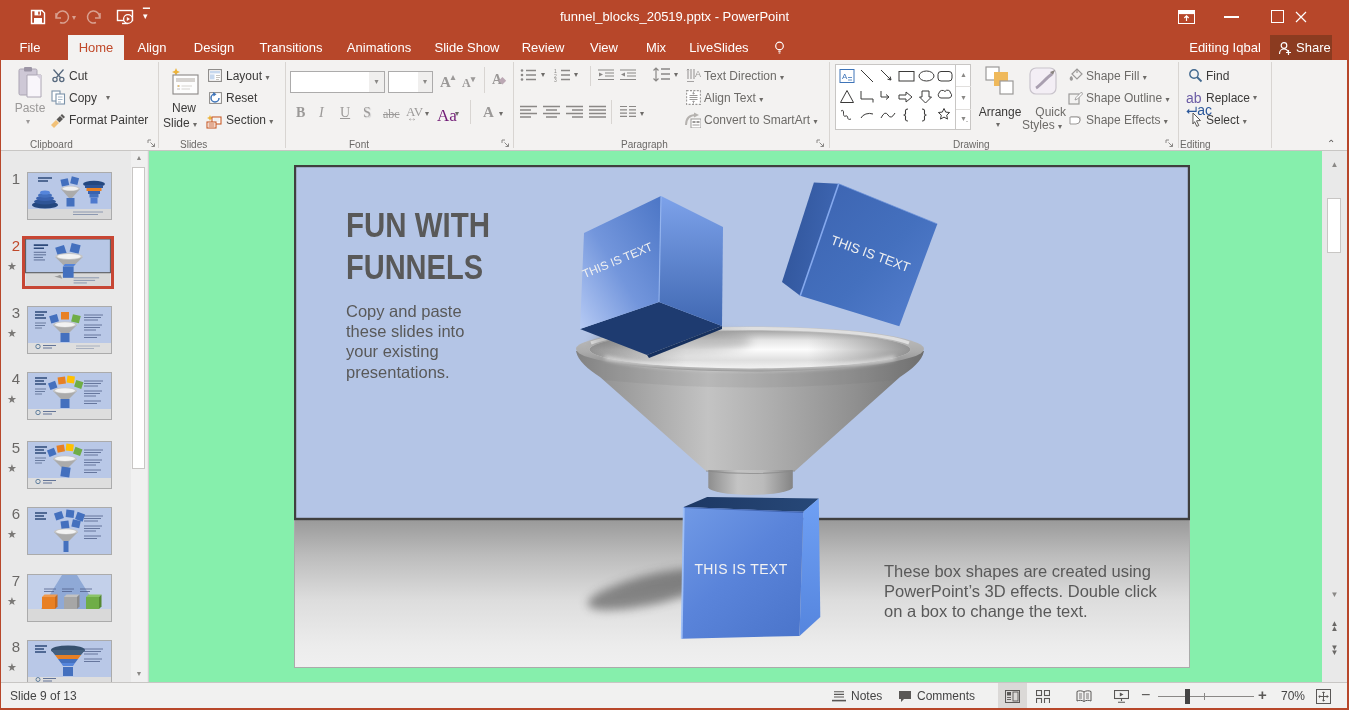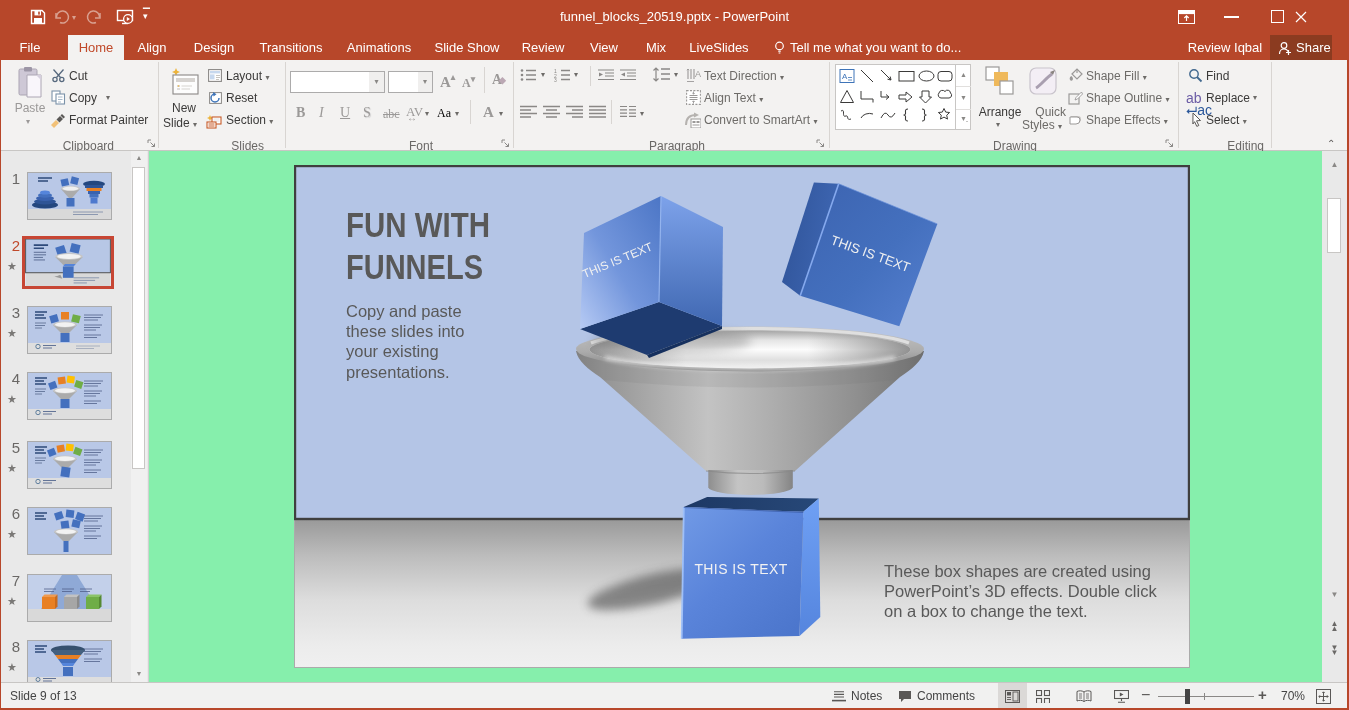--- a/index.html
+++ b/index.html
@@ -7,21 +7,21 @@
   font-family:"Liberation Sans",sans-serif;background:#E9E9E9;
   -webkit-font-smoothing:antialiased}
 .abs{position:absolute}
 
 #titlebar{position:absolute;left:0;top:0;width:1349px;height:35px;background:#B7472A}
 #tabrow{position:absolute;left:0;top:35px;width:1349px;height:25px;background:#B7472A}
 .tab{position:absolute;top:0;height:25px;line-height:25px;color:#fff;font-size:13px;text-align:center}
 .tab.active{background:#F3F2F1;color:#C0492A}
 #ribbon{position:absolute;left:0;top:60px;width:1349px;height:90px;background:#F3F2F1;border-bottom:1px solid #C8C6C4}
 .gdiv{position:absolute;top:2px;width:1px;height:86px;background:#D8D5D2}
-.glabel{position:absolute;top:79px;font-size:12px;color:#6a6866;text-align:right}
+.glabel{position:absolute;top:79px;font-size:10px;color:#6a6866;text-align:left}
 .rtext{font-size:12px;color:#3b3a39}
 .rtext.dim{color:#6d6b68}
 .dd{color:#6d6b68;font-size:8px}
 
 #workspace{position:absolute;left:0;top:151px;width:1349px;height:531px;background:#E9E9E9}
 #thumbpanel{position:absolute;left:1px;top:0;width:130px;height:531px;background:#E9E9E9}
 #panelsb{position:absolute;left:131px;top:0;width:16px;height:531px;background:#F0F0F0}
 #editor{position:absolute;left:149px;top:0;width:1173px;height:531px;background:#86efac}
 #rightsb{position:absolute;left:1322px;top:0;width:25px;height:531px;background:#E9E9E9}
 .snum{font-size:15px;color:#6a6866;width:14px;text-align:right}
@@ -91,22 +91,21 @@
     <div class="tab" style="left:334px;width:90px">Animations</div>
     <div class="tab" style="left:424px;width:86px">Slide Show</div>
     <div class="tab" style="left:510px;width:66px">Review</div>
     <div class="tab" style="left:576px;width:56px">View</div>
     <div class="tab" style="left:632px;width:48px">Mix</div>
     <div class="tab" style="left:680px;width:78px">LiveSlides</div>
     <svg class="abs" style="left:772px;top:5px" width="15" height="16" viewBox="0 0 15 16">
       <circle cx="7.5" cy="6" r="3.8" fill="none" stroke="#fff" stroke-width="1.2"></circle>
       <path d="M6 9.5 H9 M6.2 11.3 H8.8 M6.6 13 H8.4" stroke="#fff" stroke-width="1.1"></path>
     </svg>
-    <div class="tab" style="left:790px;width:200px;text-align:left">Tell me what you want to do...</div>
-    <div class="tab" style="left:1185px;width:80px">Review Iqbal</div>
+    <div class="tab" style="left:1185px;width:80px">Editing Iqbal</div>
     <div class="abs" style="left:1270px;top:0;width:62px;height:25px;background:#8B3B20"></div>
     <svg class="abs" style="left:1277px;top:5px" width="16" height="16" viewBox="0 0 16 16">
       <circle cx="7" cy="5.5" r="2.8" fill="none" stroke="#fff" stroke-width="1.2"></circle>
       <path d="M2.5 14 C2.5 10.5 5 9 7 9 C9 9 10.5 10 11 11.5" fill="none" stroke="#fff" stroke-width="1.2"></path>
       <path d="M11.5 10 V15 M9 12.5 H14" stroke="#fff" stroke-width="1.2"></path>
     </svg>
     <div class="abs" style="left:1296px;top:0;height:25px;line-height:25px;color:#fff;font-size:13px">Share</div>
   </div>
   <div id="ribbon">
 
@@ -189,21 +188,21 @@
     <div class="abs" style="left:484px;top:7px;width:1px;height:26px;background:#D8D5D2"></div>
     <div class="abs" style="left:492px;top:12px;color:#9b9998;font-size:14px;font-weight:bold;font-family:'Liberation Serif',serif">A<span style="position:absolute;left:7px;top:3px;font-size:9px;color:#BBA8B4">◆</span></div>
     <div class="abs" style="left:296px;top:45px;color:#9b9998;font-size:14px;font-weight:bold;font-family:'Liberation Serif',serif">B</div>
     <div class="abs" style="left:319px;top:45px;color:#9b9998;font-size:14px;font-style:italic;font-family:'Liberation Serif',serif">I</div>
     <div class="abs" style="left:340px;top:45px;color:#9b9998;font-size:14px;text-decoration:underline;font-family:'Liberation Serif',serif">U</div>
     <div class="abs" style="left:363px;top:45px;color:#9b9998;font-size:14px;font-family:'Liberation Serif',serif;text-shadow:1px 1px 1px #ccc">S</div>
     <div class="abs" style="left:383px;top:47px;color:#9b9998;font-size:12px;text-decoration:line-through;font-family:'Liberation Serif',serif">abc</div>
     <div class="abs" style="left:406px;top:44px;color:#9b9998;font-size:13px;font-family:'Liberation Serif',serif">AV</div>
     <div class="abs" style="left:407px;top:52px;color:#9b9998;font-size:10px">↔</div>
     <div class="abs dd" style="left:425px;top:49px">▾</div>
-    <div class="abs" style="left:437px;top:46px;color:#000000;font-size:12px;font-family:'Liberation Serif',serif">Aa</div>
+    <div class="abs" style="left:437px;top:46px;color:#701a75;font-size:17px;font-family:'Liberation Serif',serif">Aa</div>
     <div class="abs dd" style="left:455px;top:49px">▾</div>
     <div class="abs" style="left:470px;top:40px;width:1px;height:24px;background:#D8D5D2"></div>
     <div class="abs" style="left:483px;top:44px;color:#9b9998;font-size:15px;font-weight:bold;font-family:'Liberation Serif',serif">A</div>
     <div class="abs dd" style="left:499px;top:49px">▾</div>
     <div class="abs glabel" style="left:349px;width:84px">Font</div>
     <svg class="abs" style="left:501px;top:79px" width="9" height="9" viewBox="0 0 9 9">
       <path d="M1 4 V1 H4" fill="none" stroke="#8a8886" stroke-width="1"></path>
       <path d="M3.5 3.5 L7.5 7.5 M7.5 4.5 V7.5 H4.5" fill="none" stroke="#8a8886" stroke-width="1"></path>
     </svg>
     <div class="gdiv" style="left:513px"></div>

